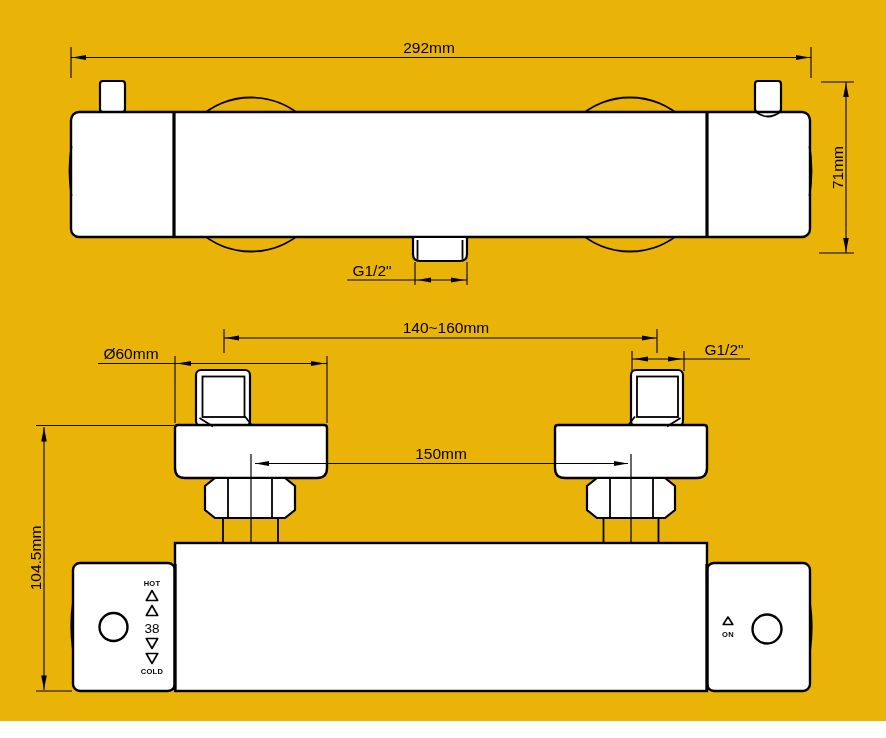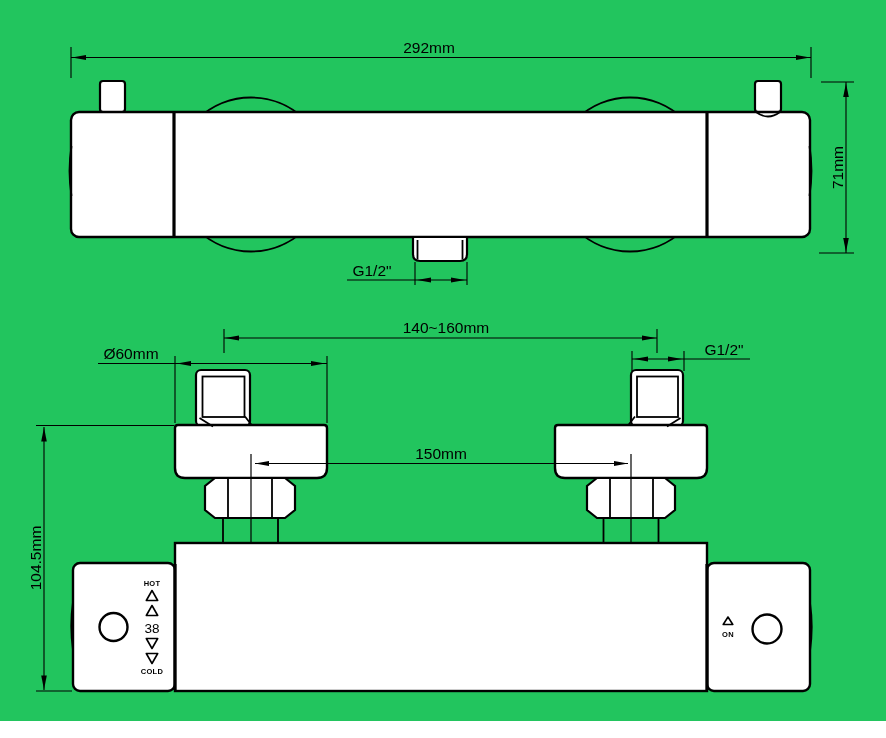--- a/index.html
+++ b/index.html
@@ -1,16 +1,16 @@
 <!DOCTYPE html>
 <html><head>
 <meta charset="utf-8">
 <style>
   html,body{margin:0;padding:0;background:#ffffff;}
-  .canvas{position:relative;width:886px;height:721px;background:#22c55e;overflow:hidden;text-align:right;}
+  .canvas{position:relative;width:886px;height:721px;background:#eab308;overflow:hidden;text-align:right;}
   svg{display:block;}
   svg text{font-family:"Liberation Sans","DejaVu Sans",sans-serif;fill:#000;}
   .dim-text{font-size:15.5px;}
   .marking-small{font-size:7.5px;font-weight:bold;letter-spacing:.3px;}
   .marking-num{font-size:13.5px;}
   .outline{fill:#ffffff;stroke:#000;stroke-width:2.4;}
   .outline-thin{fill:none;stroke:#000;stroke-width:1.8;}
   .detail{fill:#ffffff;stroke:#000;stroke-width:2.2;}
   .dimline{fill:none;stroke:#000;stroke-width:1.1;}
   .centerline{fill:none;stroke:#000;stroke-width:1.2;}

